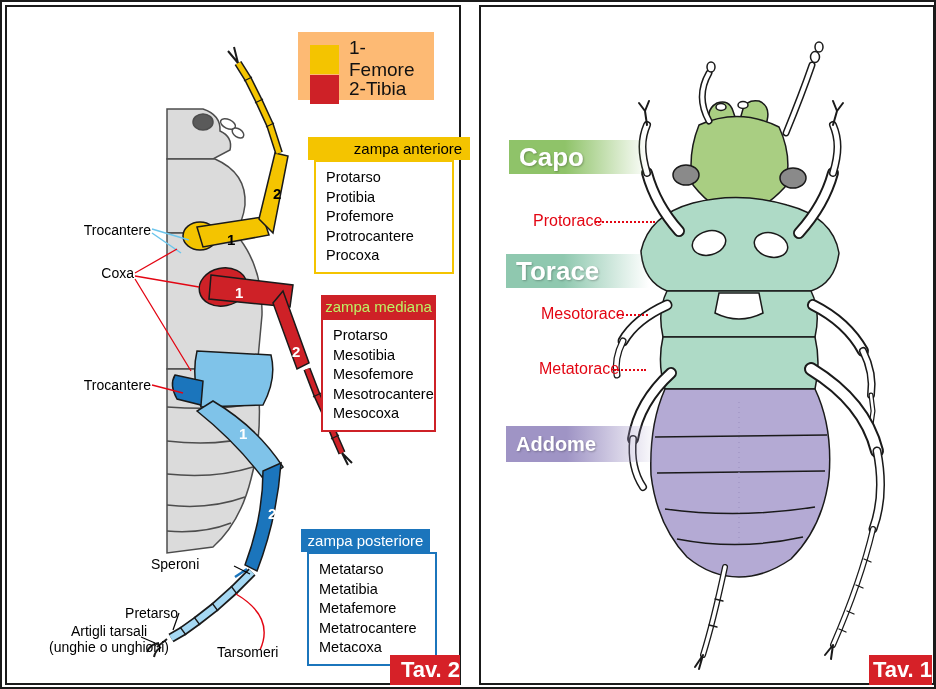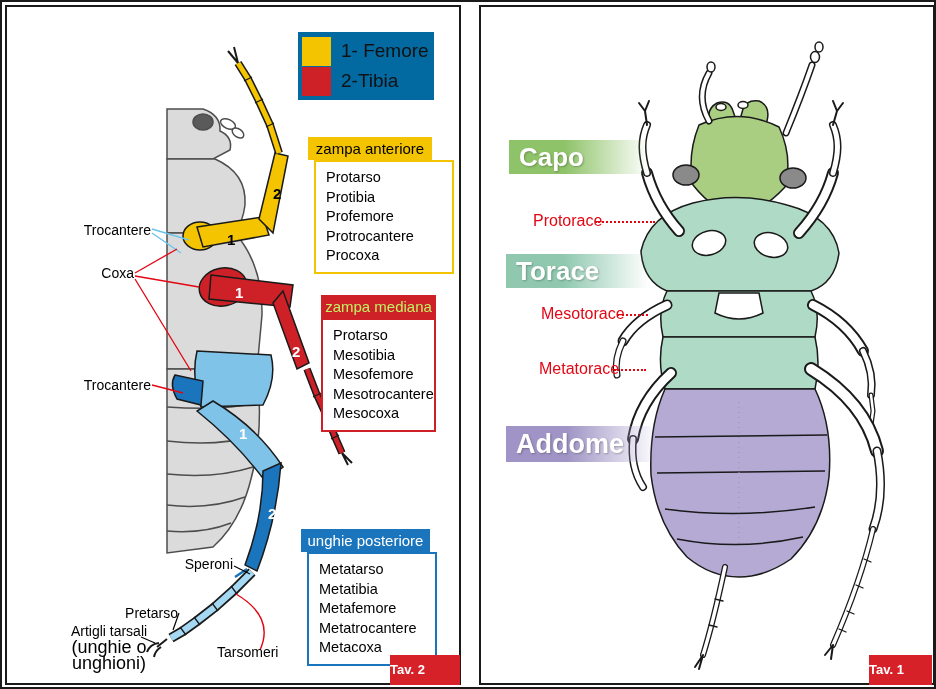--- a/index.html
+++ b/index.html
@@ -9,63 +9,63 @@
     font-family:"Liberation Sans",sans-serif;
   }
   .panel{position:absolute;top:3px;width:456px;height:680px;background:#fff;
     border:2px solid #1a1a1a;box-sizing:border-box;}
   #left-panel{left:3px;}
   #right-panel{left:477px;}
   .panel svg{position:absolute;left:0;top:0;}
 
   
   .legend{position:absolute;left:291px;top:25px;width:136px;height:68px;
-    background:#0369a1;padding:4px;box-sizing:border-box;}
+    background:#fdba74;padding:12px;box-sizing:border-box;}
   .legend-row{display:flex;align-items:center;height:30px;}
   .swatch{width:29px;height:29px;display:inline-block;flex:0 0 29px;}
   .swatch-yellow{background:#F4C400;}
   .swatch-red{background:#CE2127;}
   .legend-label{margin-left:10px;font-size:19px;color:#111;}
 
   
   .part-label{position:absolute;font-size:14px;color:#000;line-height:16px;}
   #lbl-troc1{left:28px;top:215px;width:116px;text-align:right;}
   #lbl-coxa{left:28px;top:258px;width:99px;text-align:right;}
   #lbl-troc2{left:28px;top:370px;width:116px;text-align:right;}
-  #lbl-speroni{left:144px;top:549px;width:82px;text-align:right;}
+  #lbl-speroni{left:144px;top:549px;width:82px;text-align:left;}
   #lbl-pretarso{left:88px;top:598px;width:83px;text-align:right;}
   #lbl-artigli{left:26px;top:616px;width:152px;text-align:center;}
-  #lbl-artigli .sub{font-size:18px;}
+  #lbl-artigli .sub{font-size:14px;}
   #lbl-tarsomeri{left:210px;top:637px;width:92px;text-align:left;}
 
   
   .leg-box-header{position:absolute;height:23px;line-height:23px;text-align:center;
     font-size:15px;}
   .leg-box-list{position:absolute;background:#fff;padding:6px 4px 6px 10px;
     font-size:14.5px;line-height:19.5px;color:#000;box-sizing:border-box;}
-  #hdr-ant{left:301px;top:130px;width:124px;background:#F4C400;color:#000;}
+  #hdr-ant{left:301px;top:130px;width:124px;background:#F4C400;color:#000;padding-left:38px;}
   #lst-ant{left:307px;top:153px;width:140px;border:2.5px solid #F4C400;}
   #hdr-med{left:314px;top:288px;width:115px;background:#CE2127;color:#bef264;}
   #lst-med{left:314px;top:311px;width:115px;border:2.5px solid #CE2127;}
   #hdr-pos{left:294px;top:522px;width:129px;background:#1B75BC;color:#fff;}
   #lst-pos{left:300px;top:545px;width:130px;border:2.5px solid #1B75BC;}
 
-  .tav-badge{position:absolute;background:#D62128;color:#fff;font-size:13px;
-    font-weight:600;text-align:left;line-height:30px;height:30px;}
+  .tav-badge{position:absolute;background:#D62128;color:#fff;font-size:22px;
+    font-weight:600;text-align:right;line-height:30px;height:30px;}
   #tav2{left:383px;top:648px;width:70px;}
   #tav1{left:388px;top:648px;width:63px;}
 
   
   .band{position:absolute;color:#fff;font-weight:bold;font-size:26px;
     padding-left:10px;box-sizing:border-box;text-shadow:1px 1px 2px rgba(0,0,0,0.25);}
   #band-capo{left:28px;top:133px;width:140px;height:34px;line-height:34px;
     background:linear-gradient(90deg,#8FC369 0%,#8FC369 40%,rgba(143,195,105,0) 100%);}
   #band-torace{left:25px;top:247px;width:143px;height:34px;line-height:34px;
     background:linear-gradient(90deg,#8FC8AF 0%,#8FC8AF 40%,rgba(143,200,175,0) 100%);}
-  #band-addome{left:25px;top:419px;width:152px;height:36px;line-height:36px;font-size:27px;
+  #band-addome{left:25px;top:419px;width:152px;height:36px;line-height:36px;font-size:20px;
     background:linear-gradient(90deg,#9F94C5 0%,#9F94C5 40%,rgba(159,148,197,0) 100%);}
   .red-label{position:absolute;font-size:16px;color:#E30613;margin-left:20px;}
   #lbl-proto{left:32px;top:205px;}
   #lbl-meso{left:40px;top:298px;}
   #lbl-meta{left:38px;top:353px;}
   .leader{position:absolute;border-top:2px dotted #E30613;height:0;}
   #ld-proto{left:114px;top:214px;width:60px;}
   #ld-meso{left:136px;top:307px;width:31px;}
   #ld-meta{left:133px;top:362px;width:32px;}
 
@@ -179,21 +179,21 @@
 
     <div class="leg-box-header" id="hdr-med">zampa mediana</div>
     <div class="leg-box-list" id="lst-med">
       <div class="box-item">Protarso</div>
       <div class="box-item">Mesotibia</div>
       <div class="box-item">Mesofemore</div>
       <div class="box-item">Mesotrocantere</div>
       <div class="box-item">Mesocoxa</div>
     </div>
 
-    <div class="leg-box-header" id="hdr-pos">unghie posteriore</div>
+    <div class="leg-box-header" id="hdr-pos">zampa posteriore</div>
     <div class="leg-box-list" id="lst-pos">
       <div class="box-item">Metatarso</div>
       <div class="box-item">Metatibia</div>
       <div class="box-item">Metafemore</div>
       <div class="box-item">Metatrocantere</div>
       <div class="box-item">Metacoxa</div>
     </div>
 
     <div class="tav-badge" id="tav2">Tav. 2</div>
   </section>

